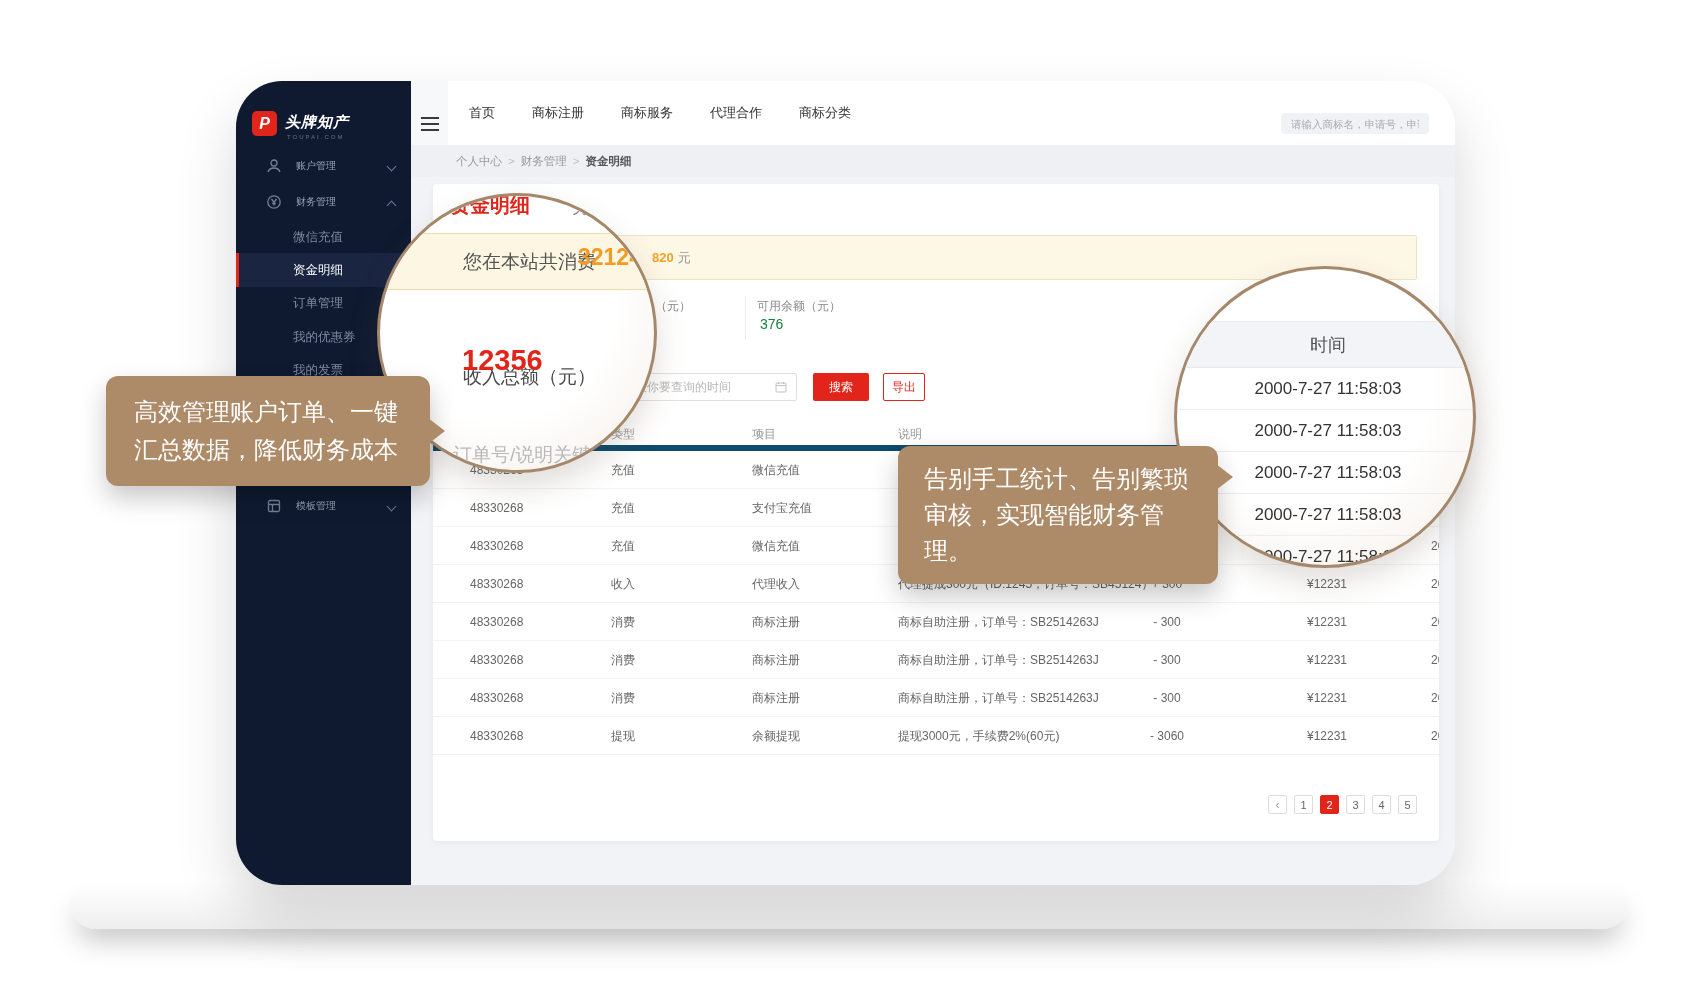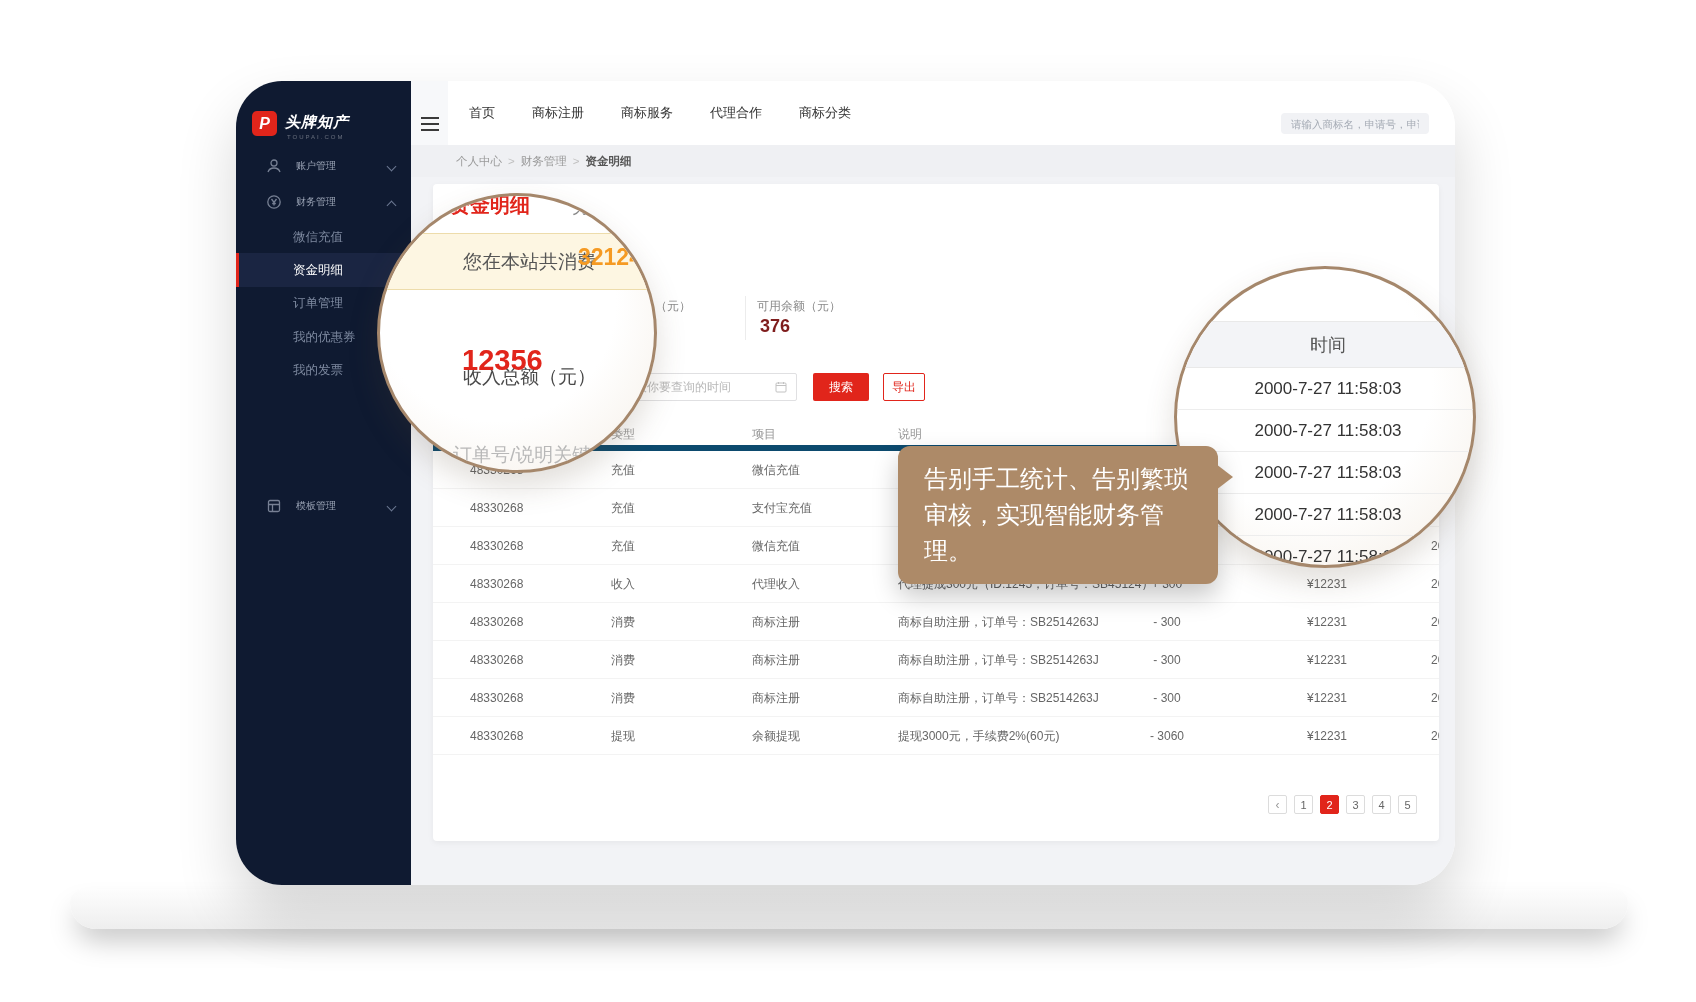--- a/index.html
+++ b/index.html
@@ -59,21 +59,21 @@
     border-radius:4px; box-shadow:0 2px 6px rgba(0,0,0,.05); overflow:hidden; }
 
   
   .banner { position:absolute; left:23px; top:51px; width:961px; height:45px;
     background:#fdf7e6; border:1px solid #f1e3bd; border-radius:2px; }
   .banner-text { position:absolute; left:195px; top:0; line-height:43px; font-size:13px; color:#999; }
   .banner-text b { color:#f5a023; font-weight:600; margin-right:4px; }
 
   
   .stat-lbl { position:absolute; font-size:12px; color:#8a8a8a; }
-  .stat-val { position:absolute; font-size:18px; font-weight:700; color:#7f1d1d; }
+  .stat-val { position:absolute; font-size:14px; font-weight:400; color:#15803d; }
   .stat-div { position:absolute; left:312px; top:112px; width:1px; height:44px; background:#ececec; }
 
   
   .date-input { position:absolute; left:177px; top:189px; width:187px; height:28px;
     border:1px solid #e0e0e2; border-radius:2px; background:#fff; font-size:12px;
     padding:0 26px 0 12px; color:#666; outline:none; }
   .date-input::placeholder { color:#b8b8b8; }
   .cal-icon { position:absolute; left:342px; top:197px; width:12px; height:12px; }
   .btn-search { position:absolute; left:380px; top:189px; width:56px; height:28px;
     background:#e1251b; color:#fff; font-size:12px; border:none; border-radius:2px; cursor:pointer; }
@@ -212,20 +212,25 @@
         <input class="top-search" placeholder="请输入商标名，申请号，申请人" style="">
       </header>
 
       <div class="breadcrumb">
         <span>个人中心</span><span class="sep">&gt;</span><span>财务管理</span><span class="sep">&gt;</span><span class="cur">资金明细</span>
       </div>
 
       <div class="content">
         <div class="card">
 
+          <div class="banner">
+            <div class="banner-text">
+              <b>820</b><span>元</span>
+            </div>
+          </div>
 
           <span class="stat-lbl" style="left:222px; top:114px">（元）</span>
           <div class="stat-div"></div>
           <span class="stat-lbl" style="left:324px; top:114px">可用余额（元）</span>
           <span class="stat-val" style="left:327px; top:132px">376</span>
 
           <input class="date-input" placeholder="输入你要查询的时间" style="">
           <svg class="cal-icon" viewBox="0 0 12 12" fill="none" stroke="#c2c2c2" stroke-width="1">
               <rect x="1" y="2" width="10" height="9" rx="1"></rect>
               <path d="M1 4.5h10M3.5 1v2M8.5 1v2"></path>
@@ -340,19 +345,23 @@
 
   <div class="lens lens-right">
     <div class="rt-band">时间</div>
     <div class="rt-row" style="top:99px">2000-7-27 11:58:03</div>
     <div class="rt-row" style="top:141px">2000-7-27 11:58:03</div>
     <div class="rt-row" style="top:183px">2000-7-27 11:58:03</div>
     <div class="rt-row" style="top:225px">2000-7-27 11:58:03</div>
     <div class="rt-row" style="top:267px">2000-7-27 11:58:03</div>
   </div>
 
+  <div class="callout callout-left">
+    <span style="white-space:normal">高效管理账户订单、一键汇总数据，降低财务成本</span>
+    <i class="arrow"></i>
+  </div>
   <div class="callout callout-right">
     <span style="white-space:normal">告别手工统计、告别繁琐审核，实现智能财务管理。</span>
     <i class="arrow"></i>
   </div>
 
   <div class="base"></div>
 </div>
 
 </body></html>

